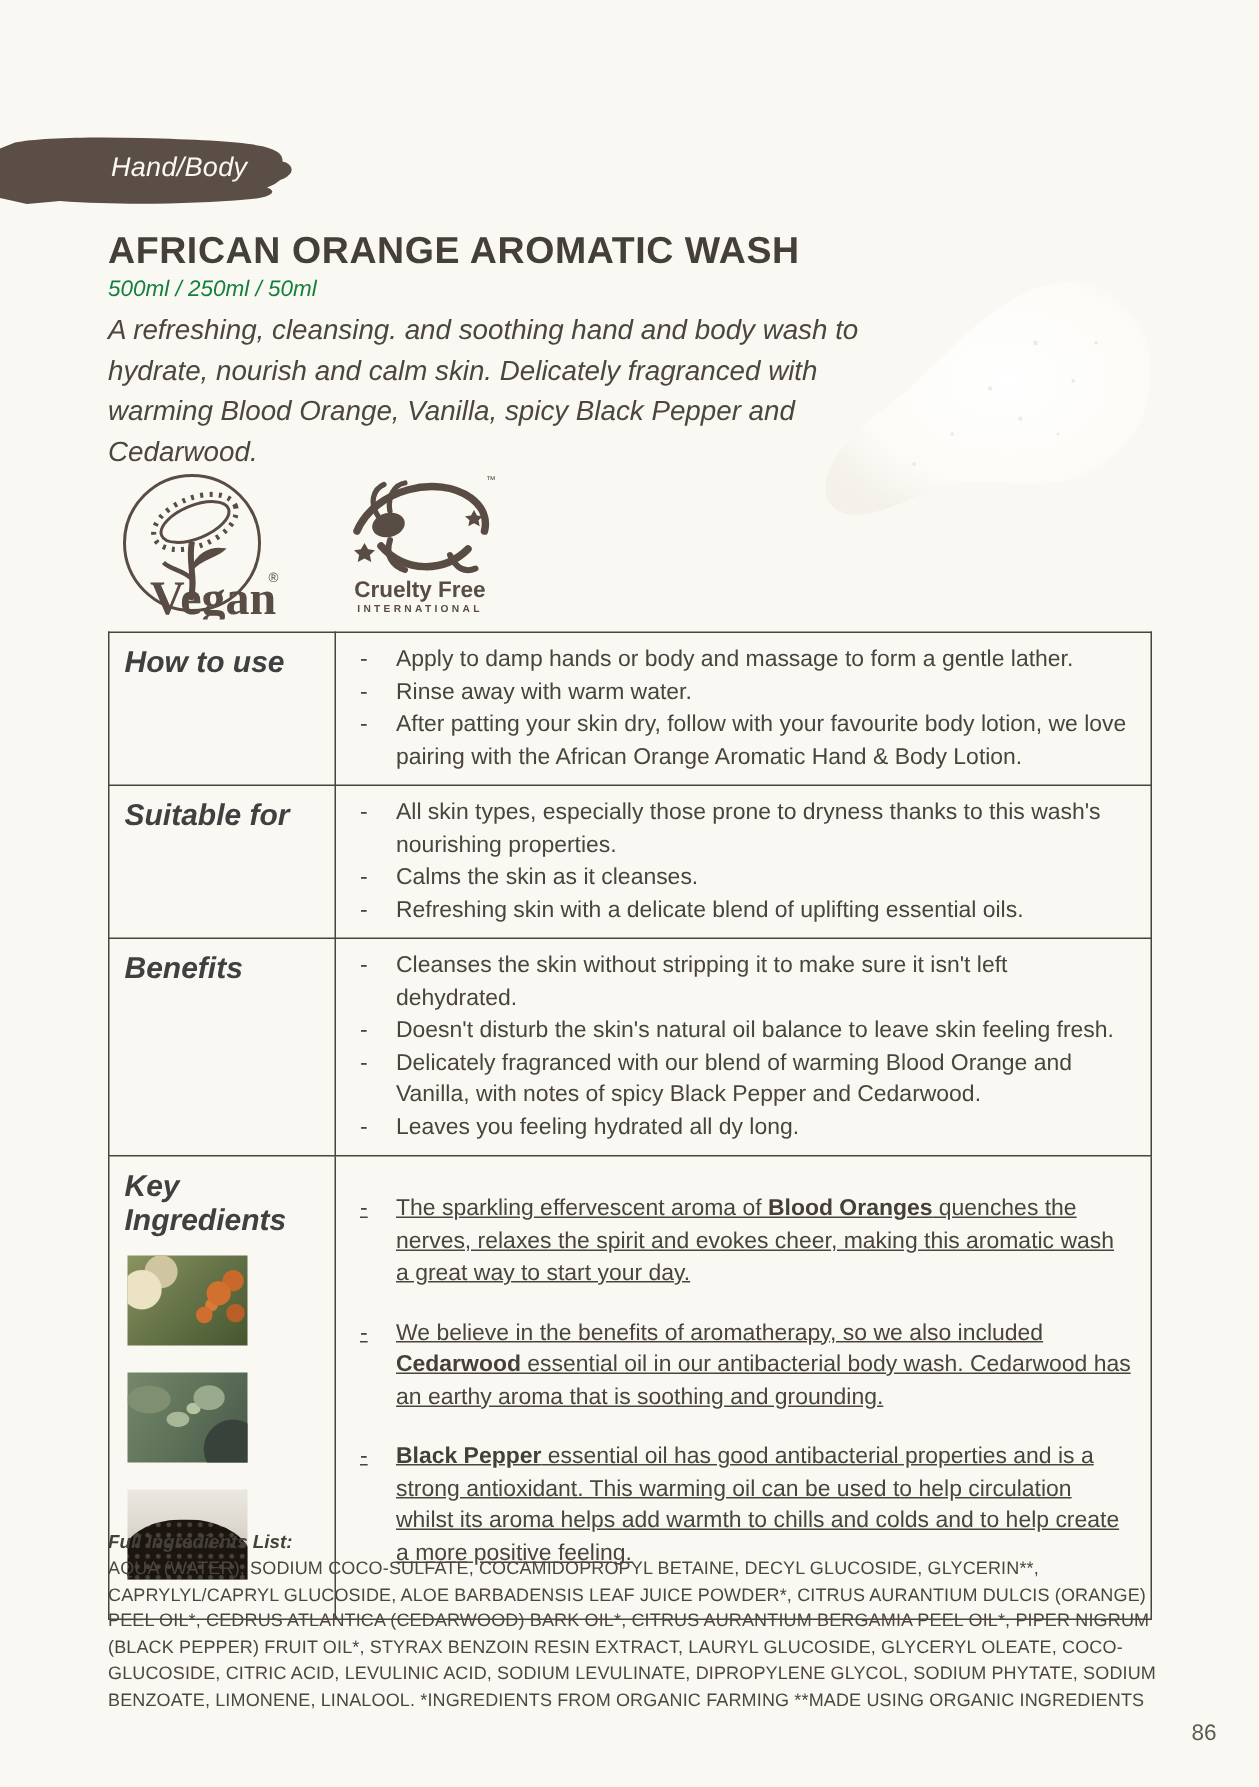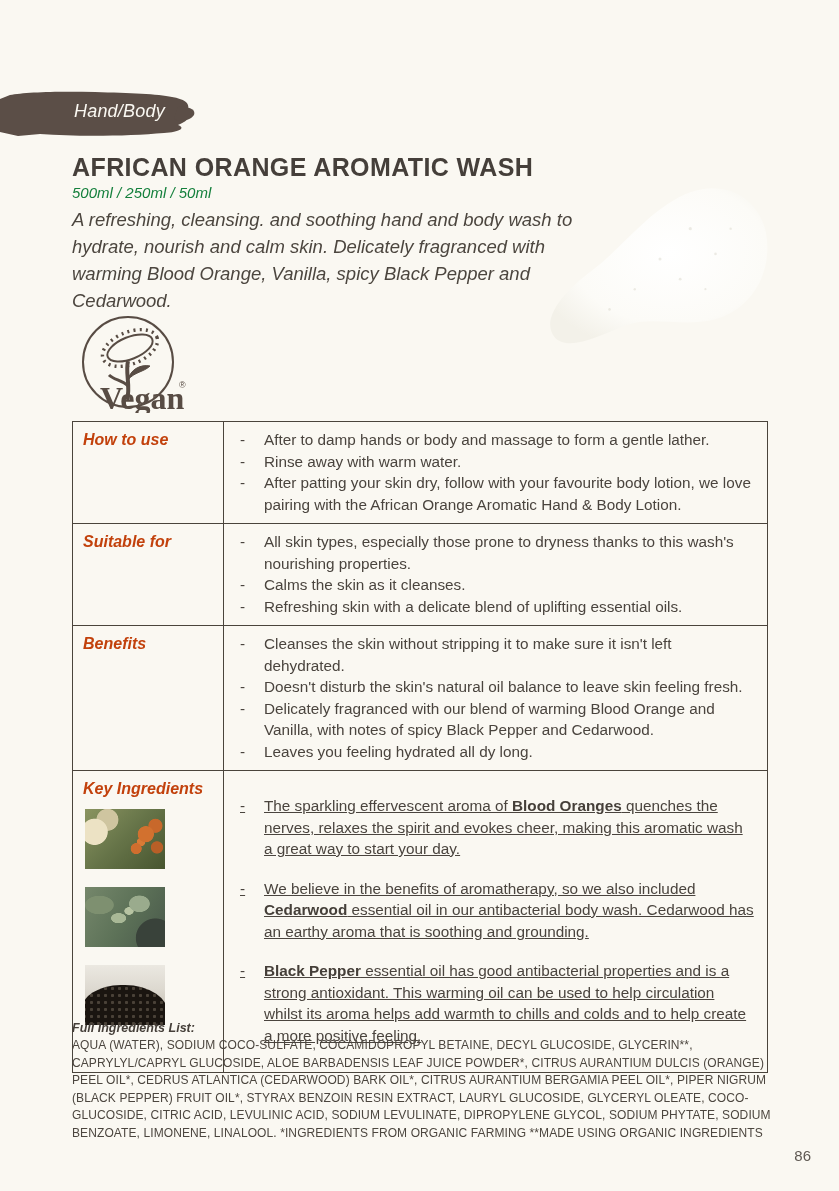--- a/index.html
+++ b/index.html
@@ -42,21 +42,21 @@
 
   
   .info-table{
     position:absolute;top:421px;left:72px;width:696px;
     border-collapse:collapse;table-layout:fixed;
   }
   .info-table th,.info-table td{
     border:1px solid #4a443c;vertical-align:top;text-align:left;
   }
   .info-table th{width:132px;padding:9px 8px 8px 10px;
-    font-size:16px;font-weight:700;font-style:italic;color:#c2410c;margin-left:36px;}
+    font-size:20px;font-weight:700;font-style:italic;color:#404040;margin-left:36px;}
   .info-table td{padding:7px 12px 8px 16px;font-size:15.3px;line-height:21.5px;color:#4a443e;}
   .info-table tr:nth-child(1){height:92px;}
   .info-table tr:nth-child(2){height:94px;}
   .info-table tr:nth-child(3){height:134px;padding-left:20px;}
   .info-table tr:nth-child(4){height:274px;}
   .info-table tr:nth-child(4) td{padding-top:24px;text-decoration:underline;}
   ul.bullets{margin:0;padding:0;list-style:none;}
   ul.bullets li{display:grid;grid-template-columns:24px 1fr;}
   ul.bullets li::before{content:"-";}
   .info-table tr:nth-child(4) ul.bullets li{margin-bottom:18px;}
@@ -154,32 +154,52 @@
             <ellipse cx="54" cy="34" rx="29" ry="16" stroke-width="3.4" stroke-dasharray="2 4.2"></ellipse>
           </g>
           <path d="M52 47 C49 60 55 72 51 86" stroke-width="4"></path>
           <path d="M52 66 C58 58 68 58 74 52 C64 50 54 56 52 66 Z" fill="#584c44" stroke-width="1"></path>
           <path d="M52 72 C46 66 38 66 33 61" stroke-width="3"></path>
         </g>
         <text x="24" y="95" font-family="Liberation Serif, serif" font-weight="bold" font-size="32" fill="#584c44">Vegan</text>
         <text x="103" y="74" font-size="9" fill="#584c44">®</text>
       </svg>
     </div>
+    <div class="badge">
+      <svg width="102" height="97" viewBox="0 0 102 97" aria-hidden="true">
+        <g stroke="#584c44" fill="none" stroke-linecap="round">
+          <path d="M8 40 C20 12 62 2 84 18 C92 24 95 32 93 40" stroke-width="5"></path>
+          <path d="M24 50 C40 68 66 68 82 52" stroke-width="5"></path>
+          <path d="M30 46 C27 56 31 63 40 66" stroke-width="4"></path>
+          <path d="M70 56 C74 65 80 68 87 65" stroke-width="4"></path>
+          <path d="M22 30 C16 21 19 12 26 9" stroke-width="3.5"></path>
+          <path d="M30 27 C28 17 33 9 40 8" stroke-width="3.5"></path>
+        </g>
+        <ellipse cx="29" cy="36" rx="11" ry="8" fill="#584c44" transform="rotate(-14 29 36)"></ellipse>
+        <g fill="#584c44">
+          <path d="M13 48 l2.4 4.2 4.6 .6 -3.4 3.2 .9 4.6 -4.5 -2.3 -4.5 2.3 .9 -4.6 -3.4 -3.2 4.6 -.6 Z"></path>
+          <path d="M86 26 l2 3.6 4 .5 -3 2.8 .8 4 -3.8 -2 -3.8 2 .8 -4 -3 -2.8 4 -.5 Z"></path>
+        </g>
+        <text x="94" y="8" font-size="6.5" fill="#584c44">™</text>
+        <text x="50" y="84" text-anchor="middle" font-family="Liberation Sans, sans-serif" font-weight="bold" font-size="15" fill="#584c44">Cruelty Free</text>
+        <text x="50" y="94" text-anchor="middle" font-family="Liberation Sans, sans-serif" font-weight="bold" font-size="6.8" letter-spacing="2.2" fill="#584c44">INTERNATIONAL</text>
+      </svg>
+    </div>
   </div>
 
   <table class="info-table">
     <tbody>
         <tr>
           <th>
             <div>How to use</div>
           </th>
           <td>
             <ul class="bullets">
               <li>
-                <span>After to damp hands or body and massage to form a gentle lather.</span>
+                <span>Apply to damp hands or body and massage to form a gentle lather.</span>
               </li>
               <li>
                 <span>Rinse away with warm water.</span>
               </li>
               <li>
                 <span>After patting your skin dry, follow with your favourite body lotion, we love pairing with the African Orange Aromatic Hand &amp; Body Lotion.</span>
               </li>
             </ul>
           </td>
         </tr>

